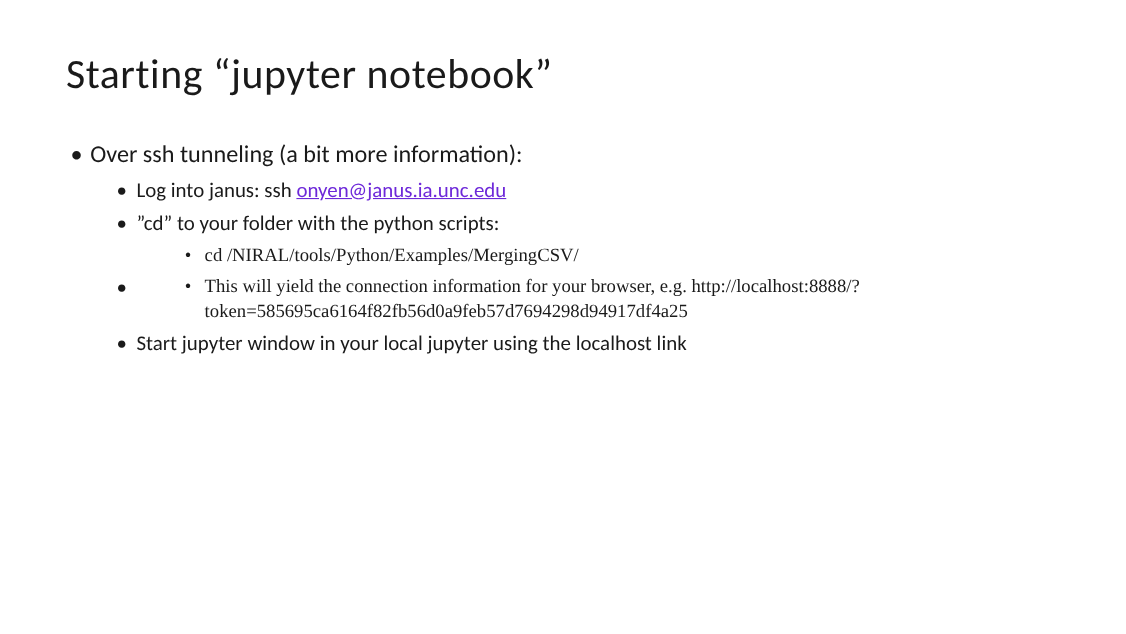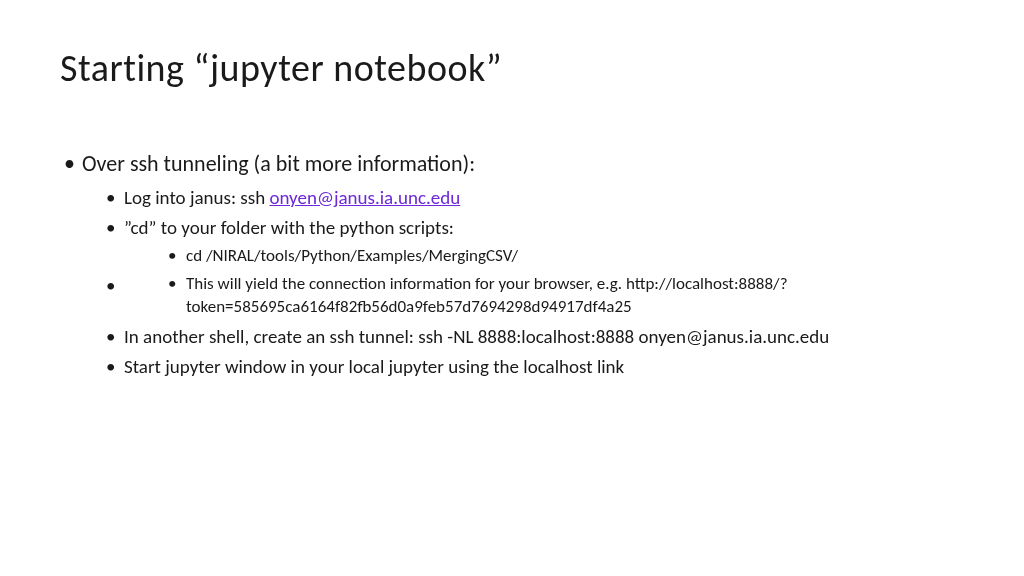--- a/index.html
+++ b/index.html
@@ -12,21 +12,21 @@
       height: 576px;
       background: #ffffff;
       font-family: Calibri, "Segoe UI", Arial, sans-serif;
       color: #000000;
       padding: 45px 60px 30px 60px;
       overflow: hidden;
     }
     .title {
       font-size: 38px;
       font-weight: 400;
-      margin-bottom: 58px;
+      margin-bottom: 34px;
       color: #1a1a1a;
       letter-spacing: 0.5px;
     }
     ul {
       list-style: none;
     }
     .level1 > li {
       font-size: 22px;
       line-height: 1.35;
       margin-bottom: 8px;
@@ -60,20 +60,21 @@
     .level3 {
       margin-top: 4px;
     }
     .level3 > li {
       font-size: 17px;
       line-height: 1.35;
       margin-bottom: 4px;
       padding-left: 62px;
       position: relative;
       color: #1a1a1a;
+      font-family: Liberation Serif, serif;
     }
     .level3 > li::before {
       content: "•";
       position: absolute;
       left: 44px;
       top: 0;
     }
     .link {
       color: #6d28d9;
       text-decoration: underline;
@@ -95,17 +96,16 @@
         <span>”cd” to your folder with the python scripts:</span>
         <ul class="level3">
           <li>cd /NIRAL/tools/Python/Examples/MergingCSV/</li>
         </ul>
       </li>
       <li>
         <ul class="level3">
           <li>This will yield the connection information for your browser, e.g. http://localhost:8888/?token=585695ca6164f82fb56d0a9feb57d7694298d94917df4a25</li>
         </ul>
       </li>
-      <li>In another shell, create an ssh tunnel: ssh -NL 8888:localhost:8888 onyen@janus.ia.unc.edu</li>
       <li>Start jupyter window in your local jupyter using the localhost link</li>
     </ul>
   </li>
 </ul>
 
 </body></html>

